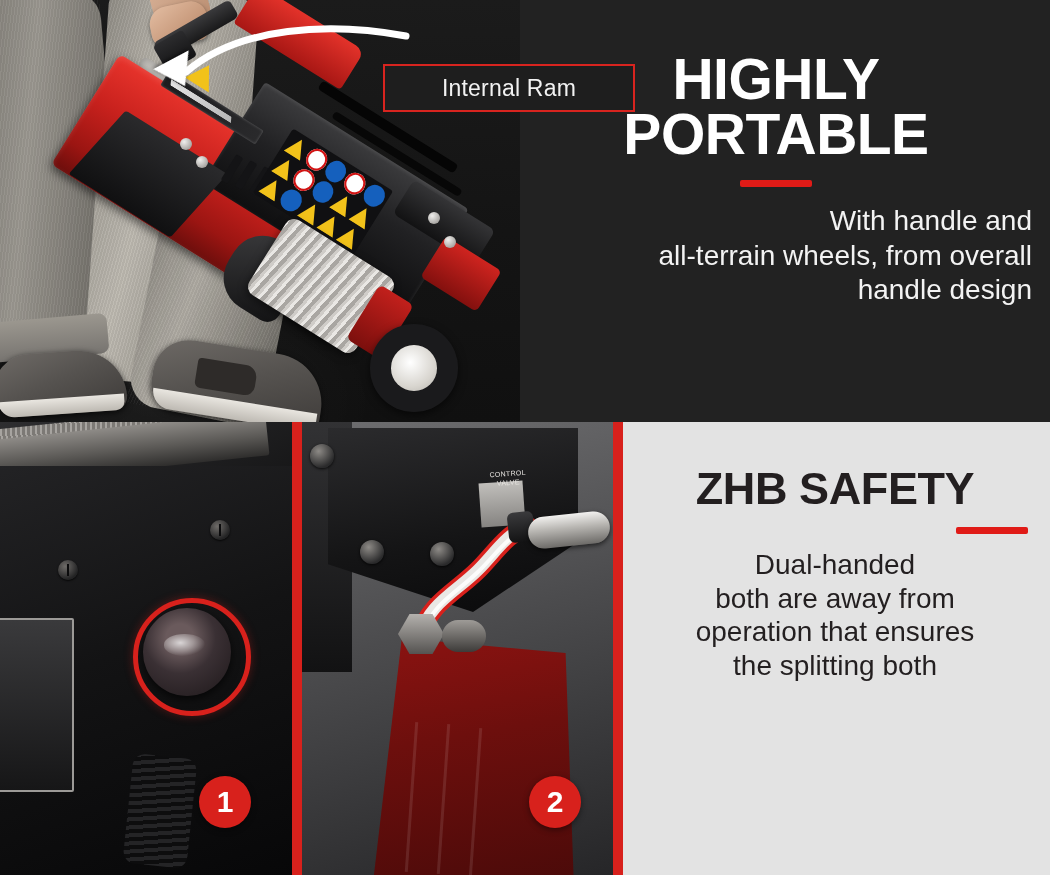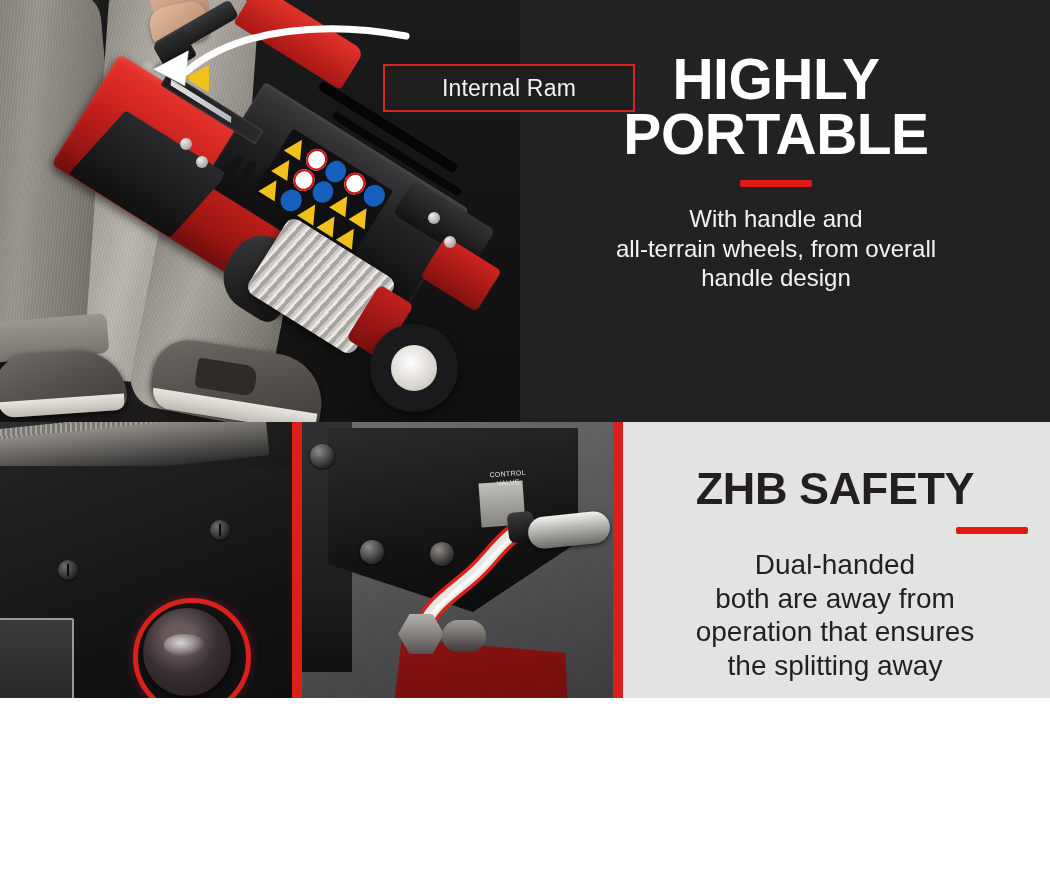--- a/index.html
+++ b/index.html
@@ -1,18 +1,18 @@
 <!DOCTYPE html>
 <html><head>
 <meta charset="utf-8">
 <style>
   html,body{margin:0;padding:0;background:#fff;}
   body{font-family:"Liberation Sans",sans-serif;-webkit-font-smoothing:antialiased;}
 
-  .poster{position:relative;width:1050px;height:698px;overflow:hidden;background:#222222;}
+  .poster{position:relative;width:1050px;height:875px;overflow:hidden;background:#222222;}
 
   
   .top-half{position:absolute;left:0;top:0;width:1050px;height:422px;background:#222222;overflow:hidden;}
 
   
   .top-photo{position:absolute;left:0;top:0;width:520px;height:422px;overflow:hidden;background:#1d1d1d;}
 
   
   .floor{position:absolute;left:0;top:0;width:100%;height:100%;
          background:
@@ -143,21 +143,21 @@
   
   .callout{position:absolute;left:383px;top:64px;width:248px;height:44px;
         border:2px solid #d8241f;background:#1e1e1e;
         display:flex;align-items:center;justify-content:center;}
   .callout span{color:#f2f2f2;font-size:23px;letter-spacing:.2px;font-weight:400;}
 
   
   .top-text{position:absolute;right:18px;top:52px;width:512px;text-align:center;}
   .h-big{color:#ffffff;font-weight:700;font-size:57px;line-height:.96;letter-spacing:-.5px;}
   .rule{width:72px;height:7px;background:#e01b17;margin:19px auto 17px auto;border-radius:2px;}
-  .sub{color:#f3f3f3;font-size:24px;line-height:1.22;font-weight:400;}
+  .sub{color:#f3f3f3;font-size:28px;line-height:1.22;font-weight:400;text-align:right;}
 
   
   .bot-half{position:absolute;left:0;top:422px;width:1050px;height:453px;background:#e3e3e3;overflow:hidden;}
 
   .cell1{position:absolute;left:0;top:0;width:292px;height:453px;overflow:hidden;
         background:linear-gradient(150deg,#2e2e30 0%,#131314 42%,#0a0a0b 100%);}
   .divider{position:absolute;top:0;width:10px;height:453px;background:#d8211c;}
   .div1{left:292px;} .div2{left:613px;}
   .cell2{position:absolute;left:302px;top:0;width:311px;height:453px;overflow:hidden;
         background:linear-gradient(160deg,#6a6a6c 0%,#4a4a4c 40%,#2a2a2c 100%);}
@@ -372,21 +372,21 @@
 
     <div class="divider div2"></div>
 
     <div class="cell3">
       <div class="bot-text">
         <div class="h-big2">ZHB SAFETY</div>
         <div class="rule2"></div>
         <div class="sub2">Dual-handed</div>
         <div class="sub2">both are away from</div>
         <div class="sub2">operation that ensures</div>
-        <div class="sub2">the splitting away</div>
+        <div class="sub2">the splitting both</div>
       </div>
     </div>
   </div>
 
   <div class="badge badge-1">1</div>
   <div class="badge badge-2">2</div>
 
 </div>
 
 </body></html>

